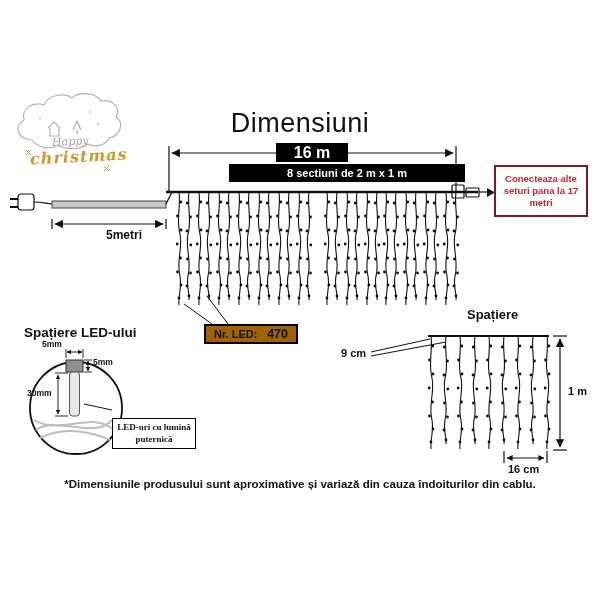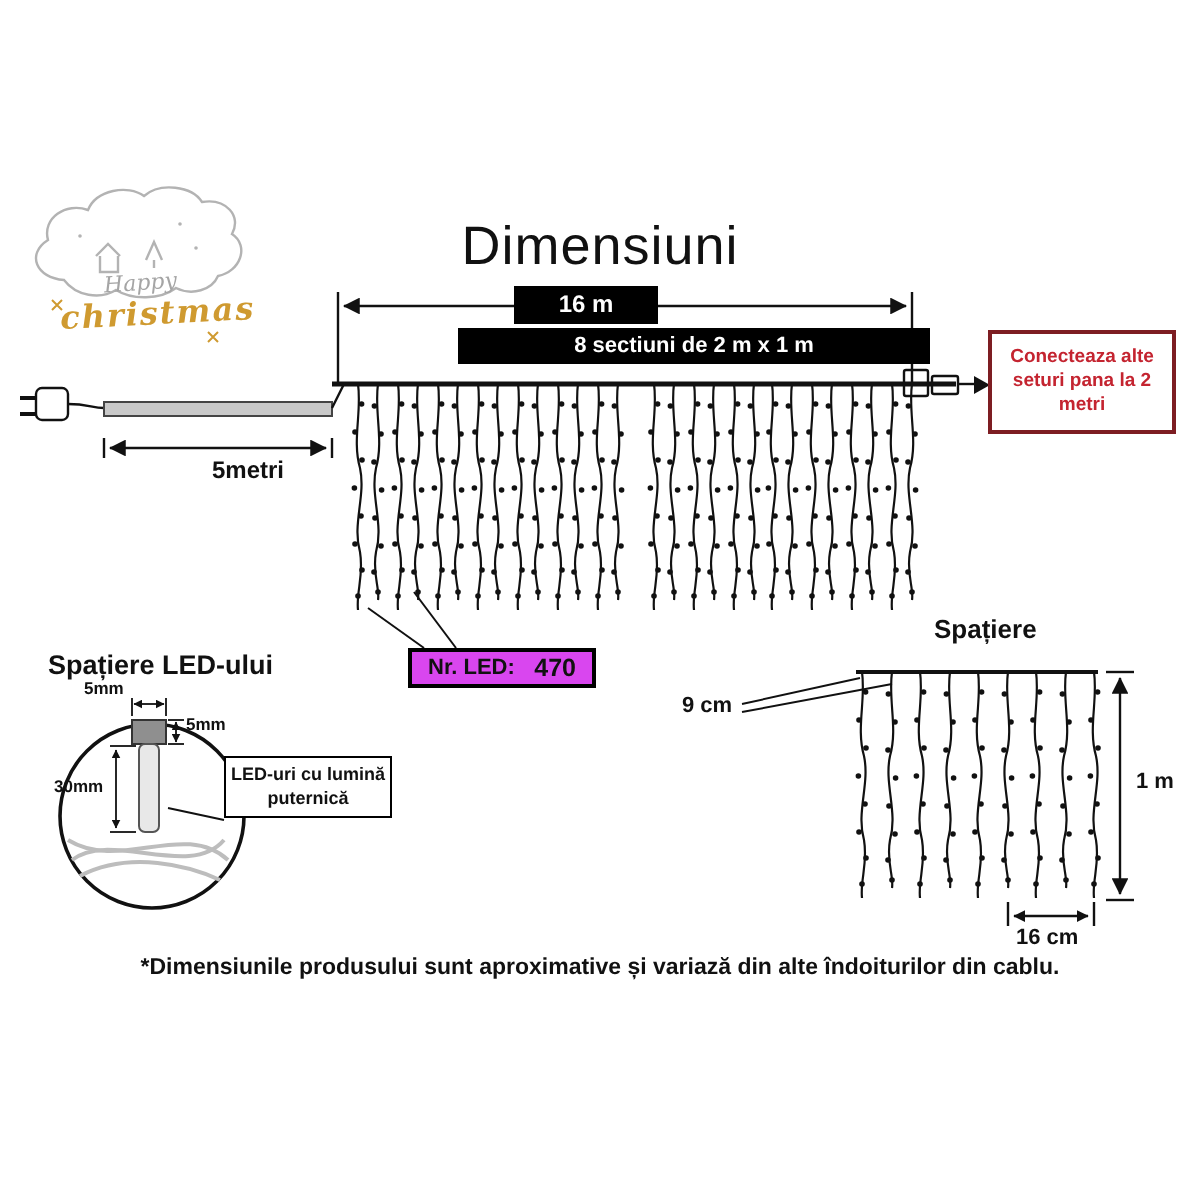--- a/index.html
+++ b/index.html
@@ -11,21 +11,21 @@
   .thick { stroke-width:2.4; }
   .led-dot { fill:#111; stroke:none; }
   .title { font-size:27px; font-weight:500; letter-spacing:0.5px; }
   .blackbox { background:#000; color:#fff; font-weight:bold; text-align:center; }
   .dimlabel { font-weight:bold; font-size:11px; }
   .smalldim { font-weight:bold; font-size:8.5px; }
   .heading { font-weight:bold; font-size:13px; }
   .redbox { border:2px solid #7d1d22; color:#c42430; font-weight:bold; font-size:9.5px;
             text-align:center; display:flex; align-items:center; justify-content:center;
             padding:2px 3px; line-height:1.25; background:#fff; }
-  .ledcount { border:2px solid #000; background:#d946ef; display:flex; align-items:center;
+  .ledcount { border:2px solid #000; background:#a16207; display:flex; align-items:center;
               justify-content:space-between; padding:0 8px; box-sizing:border-box; }
   .ledcount .lbl { font-weight:bold; font-size:11px; }
   .ledcount .val { font-weight:bold; font-size:12.5px; }
   .infobox { border:1.5px solid #000; background:#fff; font-weight:bold; font-size:9px;
              text-align:center; padding:3px 2px; line-height:1.3; }
   .footnote { font-weight:bold; font-size:11.5px; text-align:center; }
   .logo-happy { font-family:"DejaVu Serif", serif; font-style:italic; font-size:11px;
                 color:#a5a5a5; transform:rotate(-4deg); }
   .logo-christmas { font-family:"DejaVu Serif", serif; font-style:italic; font-weight:bold;
                     font-size:16px; color:#cf9a30; letter-spacing:1px; transform:rotate(-3deg); }
@@ -200,39 +200,39 @@
       <line class="ink" style="stroke-width:0.9" x1="58" y1="375" x2="58" y2="414" marker-start="url(#ahs)" marker-end="url(#ahs)"></line>
     </g>
     <line class="ink" style="stroke-width:1" x1="112" y1="410" x2="84" y2="404"></line>
   </svg>
 
   <div class="abs title" style="left:50%; top:108px; transform:translateX(-50%);">Dimensiuni</div>
 
   <div class="abs logo-happy" style="left:52px; top:135px;">Happy</div>
   <div class="abs logo-christmas" style="left:30px; top:147px;">christmas</div>
 
-  <div class="abs blackbox" style="left:257px; top:143px; width:72px; height:19px; line-height:19px; font-size:12px;">16 m</div>
+  <div class="abs blackbox" style="left:276px; top:143px; width:72px; height:19px; line-height:19px; font-size:16px;">16 m</div>
 
   <div class="abs blackbox" style="left:229px; top:164px; width:236px; height:18px; line-height:18px; font-size:11px;">8 sectiuni de 2 m x 1 m</div>
 
-  <div class="abs redbox" style="left:494px; top:165px; width:84px; height:44px;">Conecteaza alte seturi pana la 2 metri</div>
+  <div class="abs redbox" style="left:494px; top:165px; width:84px; height:44px;">Conecteaza alte seturi pana la 17 metri</div>
 
   <div class="abs dimlabel" style="left:86px; top:228px; font-size:12px;margin-left:20px;">5metri</div>
 
   <div class="abs ledcount" style="left:204px; top:324px; width:94px; height:20px;">
     <span class="lbl">Nr. LED:</span>
     <span class="val">470</span>
   </div>
 
   <div class="abs heading" style="left:467px; top:307px;">Spațiere</div>
   <div class="abs dimlabel" style="left:341px; top:347px;">9 cm</div>
   <div class="abs dimlabel" style="left:568px; top:385px;">1 m</div>
   <div class="abs dimlabel" style="left:508px; top:463px;">16 cm</div>
 
   <div class="abs heading" style="left:24px; top:325px; font-size:13.5px;">Spațiere LED-ului</div>
   <div class="abs smalldim" style="left:42px; top:339px;">5mm</div>
   <div class="abs smalldim" style="left:93px; top:357px;">5mm</div>
   <div class="abs smalldim" style="left:27px; top:388px;">30mm</div>
-  <div class="abs infobox" style="left:112px; top:378px; width:78px;">LED-uri cu lumină puternică</div>
-
-  <div class="abs footnote" style="left:50%; top:478px; width:580px; transform:translateX(-50%);">*Dimensiunile produsului sunt aproximative și variază din alte îndoiturilor din cablu.</div>
+  <div class="abs infobox" style="left:112px; top:418px; width:78px;font-family:Liberation Serif, serif;">LED-uri cu lumină puternică</div>
+
+  <div class="abs footnote" style="left:50%; top:478px; width:580px; transform:translateX(-50%);">*Dimensiunile produsului sunt aproximative și variază din cauza îndoiturilor din cablu.</div>
 
 </div>
 
 </body></html>

